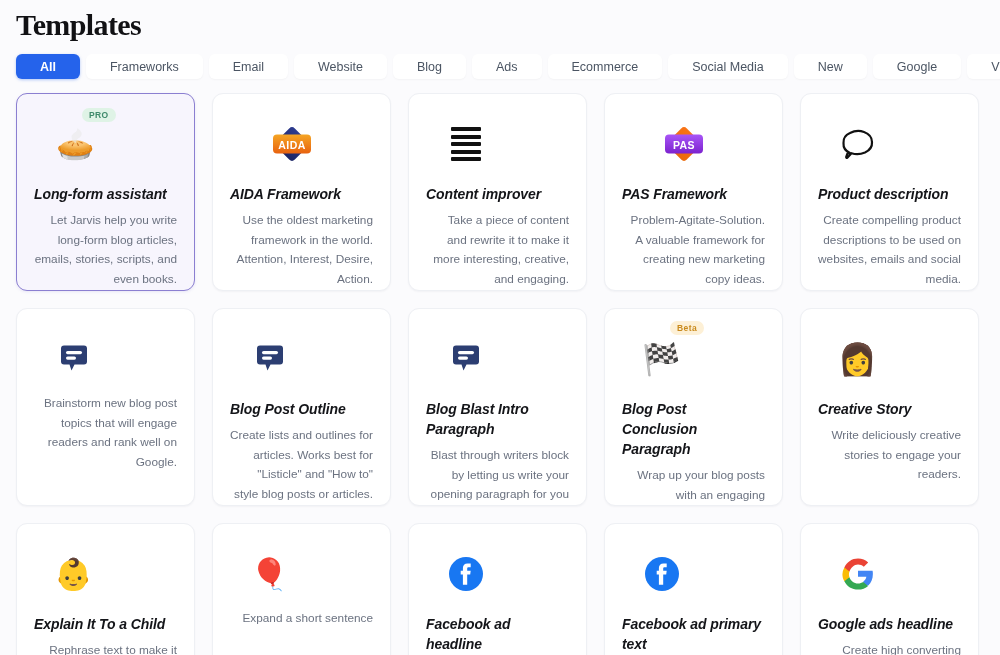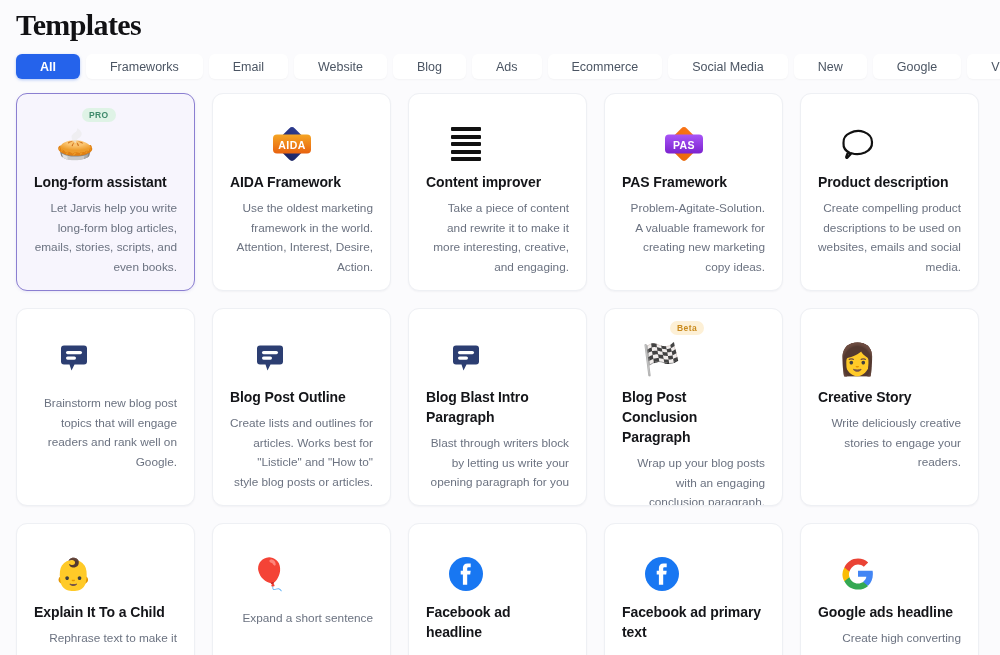--- a/index.html
+++ b/index.html
@@ -100,25 +100,27 @@
     font-size: 8.5px;
     font-weight: bold;
     letter-spacing: .4px;
     padding: 2px 7px;
     border-radius: 9px;
   }
   .badge.pro { color: #3f8a6b; background: #dff3e6; }
   .badge.beta { color: #c98a1c; background: #fdf0d6; left: 28px; top: -18px; }
 
   .card-title {
+    margin-top: 12px;
     font-size: 14px;
     font-weight: bold;
     color: #141519;
     line-height: 20px;
     letter-spacing: -0.1px;
+    font-style: italic;
   }
   .card-desc {
     margin-top: 7px;
     font-size: 11.8px;
     color: #6b7280;
     line-height: 19.5px;
     text-align: right;
   }
 
   

